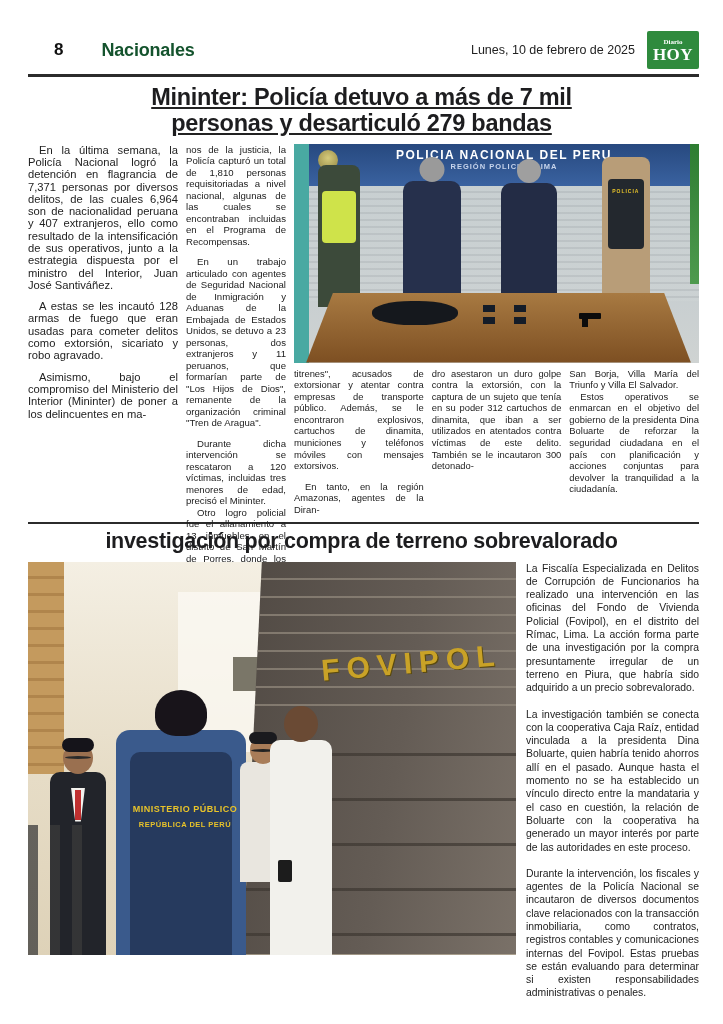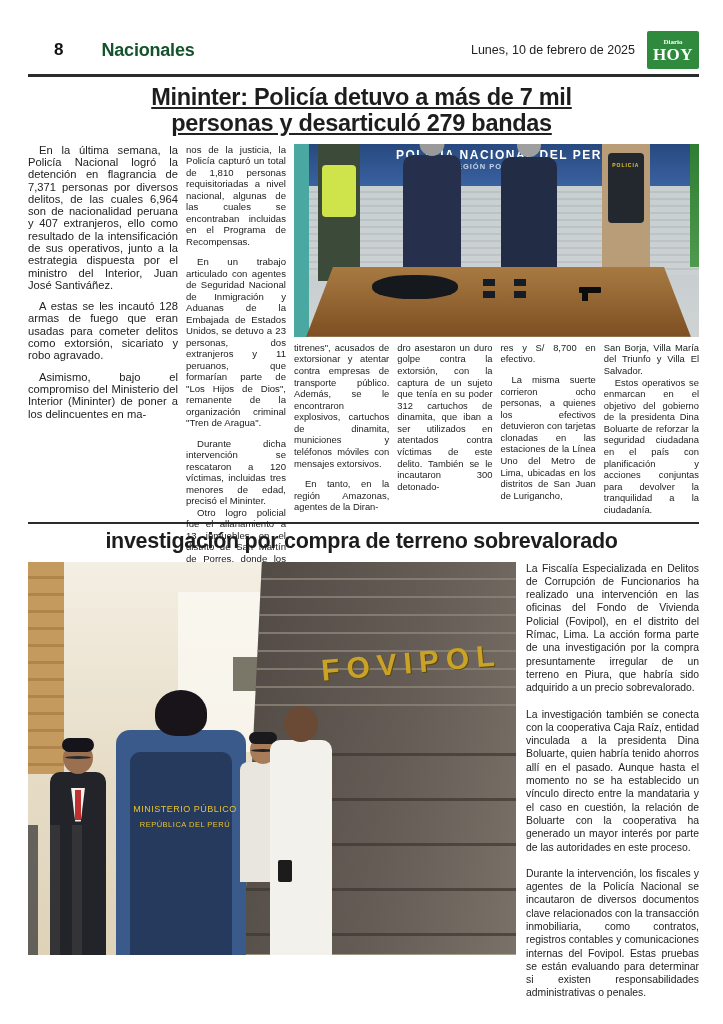--- a/index.html
+++ b/index.html
@@ -77,21 +77,21 @@
   .p2-grooves-top { position:absolute; left:0; right:0; top:0; height:38%;
              background:repeating-linear-gradient(180deg,transparent 0 16px,#8d8478 16px 18px); opacity:.8; }
   .p2-grooves-bot { position:absolute; left:0; right:0; top:38%; bottom:0;
              background:repeating-linear-gradient(180deg,transparent 0 42px,#3d3731 42px 45px); opacity:.7; }
   .p2-fovipol { position:absolute; right:14px; top:84px; transform:rotate(-5deg);
              font-size:30px; font-weight:bold; letter-spacing:7px; color:#c9a227;
              text-shadow:1px 1px 0 #5a4a10; font-family:"Liberation Sans", sans-serif; }
   .p2-handle { position:absolute; left:13%; top:57%; width:7px; height:62px; background:#26221e; border-radius:4px; }
   .p2-rail { position:absolute; left:0; bottom:0; width:64px; height:130px;
              background:repeating-linear-gradient(90deg,#3a3a3a 0 10px,transparent 10px 22px); opacity:.75; }
-  .vest-text { position:absolute; left:8px; right:0; text-align:center; color:#e8c32a; font-weight:normal; }
+  .vest-text { position:absolute; left:8px; right:0; text-align:center; color:#e8c32a; font-weight:bold; }
 </style>
 </head>
 <body>
 
 <div class="page">
 
   <div class="hdr">
     <span class="pnum">8</span>
     <span class="section">Nacionales</span>
     <span class="spacer"></span>
@@ -167,24 +167,20 @@
 
       <div class="a1bottom">
         <div class="a1col bc">
           <p class="gap noind">titrenes", acusados de extorsionar y atentar contra empresas de transporte público. Además, se le encontraron explosivos, cartuchos de dinamita, municiones y teléfonos móviles con mensajes extorsivos.</p>
           <p>En tanto, en la región Amazonas, agentes de la Diran-</p>
         </div>
         <div class="a1col bc">
           <p class="noind">dro asestaron un duro golpe contra la extorsión, con la captura de un sujeto que tenía en su poder 312 cartuchos de dinamita, que iban a ser utilizados en atentados contra víctimas de este delito. También se le incautaron 300 detonado-</p>
         </div>
         <div class="a1col bc">
-          <p class="gap noind">res y S/ 8,700 en efectivo.</p>
-          <p>La misma suerte corrieron ocho personas, a quienes los efectivos detuvieron con tarjetas clonadas en las estaciones de la Línea Uno del Metro de Lima, ubicadas en los distritos de San Juan de Lurigancho,</p>
-        </div>
-        <div class="a1col bc">
           <p class="noind">San Borja, Villa María del Triunfo y Villa El Salvador.</p>
           <p>Estos operativos se enmarcan en el objetivo del gobierno de la presidenta Dina Boluarte de reforzar la seguridad ciudadana en el país con planificación y acciones conjuntas para devolver la tranquilidad a la ciudadanía.</p>
         </div>
       </div>
     </div>
   </div>
 
   <div class="div2"></div>
 
   <div class="h2wrap">

